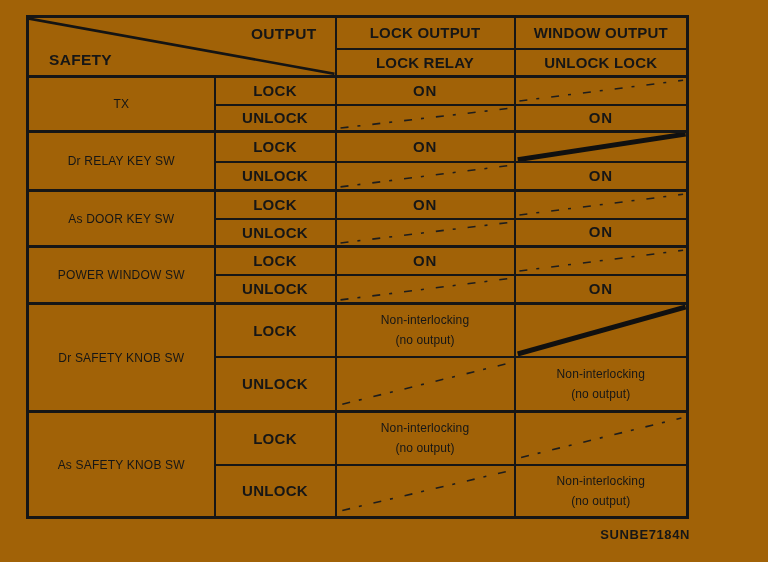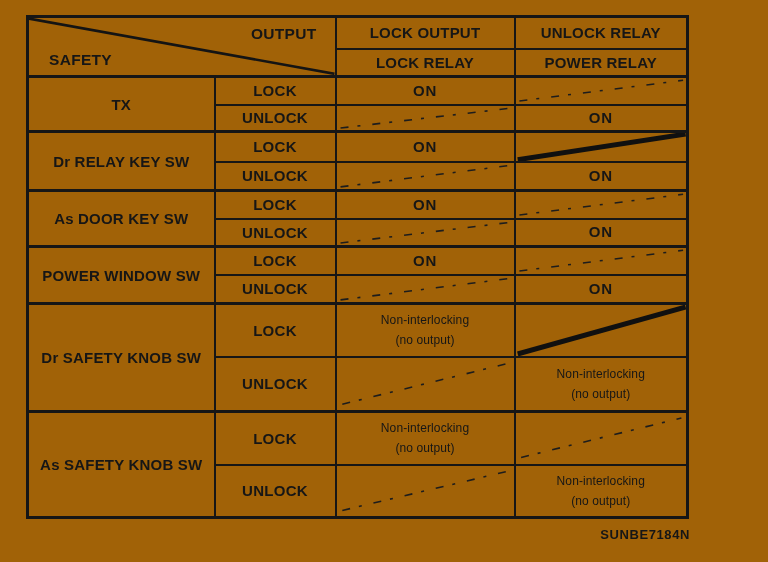--- a/index.html
+++ b/index.html
@@ -13,21 +13,21 @@
   }
   table.relay, table.relay td{border:2px solid #161616;}
   table.relay{border-width:3px;}
   td{padding:0;text-align:center;vertical-align:middle;position:relative;overflow:hidden;}
   
   td.bl3{border-left-width:3px;}
   
   tr.grp td{border-top-width:3px;}
   tr.hrow2 td{border-bottom-width:3px;}
   .hc{font-size:15px;font-weight:700;letter-spacing:0.2px;border-radius:8px;}
-  .input{font-size:15px;font-weight:700;letter-spacing:0.2px;}
+  .input{font-size:12px;font-weight:400;letter-spacing:0.2px;}
   .pos{font-size:15px;font-weight:700;letter-spacing:0.3px;}
   .on{font-size:15px;font-weight:700;letter-spacing:0.8px;}
   .ni{font-size:12px;font-weight:400;line-height:20px;white-space:pre-line;letter-spacing:0.1px;}
   .corner{border-right-width:3px;}
   .corner .lbl{position:absolute;font-size:15.5px;font-weight:700;letter-spacing:0.3px;}
   .corner .out{top:7px;right:18px;}
   .corner .in{bottom:6px;left:20px;}
   svg.diag{position:absolute;left:0;top:0;width:100%;height:100%;display:block;}
   line.dash{stroke:#1d1d1d;stroke-width:1.6;stroke-dasharray:8 9 3 12;}
   line.solid{stroke:#101010;stroke-width:5;}
@@ -53,25 +53,25 @@
   <tbody>
         <tr class="hrow1" style="height:32px">
     <td class="corner" rowspan="2" colspan="2">
       <svg class="diag">
               <line class="hdr" x1="0%" y1="1%" x2="100%" y2="98%"></line>
             </svg>
       <span class="lbl out">OUTPUT</span>
       <span class="lbl in">SAFETY</span>
     </td>
     <td class="hc bl3">LOCK OUTPUT</td>
-    <td class="hc">UNLOCK RELAY</td>
+    <td class="hc">WINDOW OUTPUT</td>
   </tr>
   <tr class="hrow2" style="height:28px">
     <td class="hc bl3">LOCK RELAY</td>
-    <td class="hc">POWER RELAY</td>
+    <td class="hc">UNLOCK LOCK</td>
   </tr>
 
   <tr class="grp" style="height:28px">
     <td class="input" rowspan="2">TX</td>
     <td class="pos">LOCK</td>
     <td class="bl3"><span class="on">ON</span></td>
     <td>
       <svg class="diag">
               <line class="dash" x1="2%" y1="90%" x2="98%" y2="9%"></line>
             </svg>

